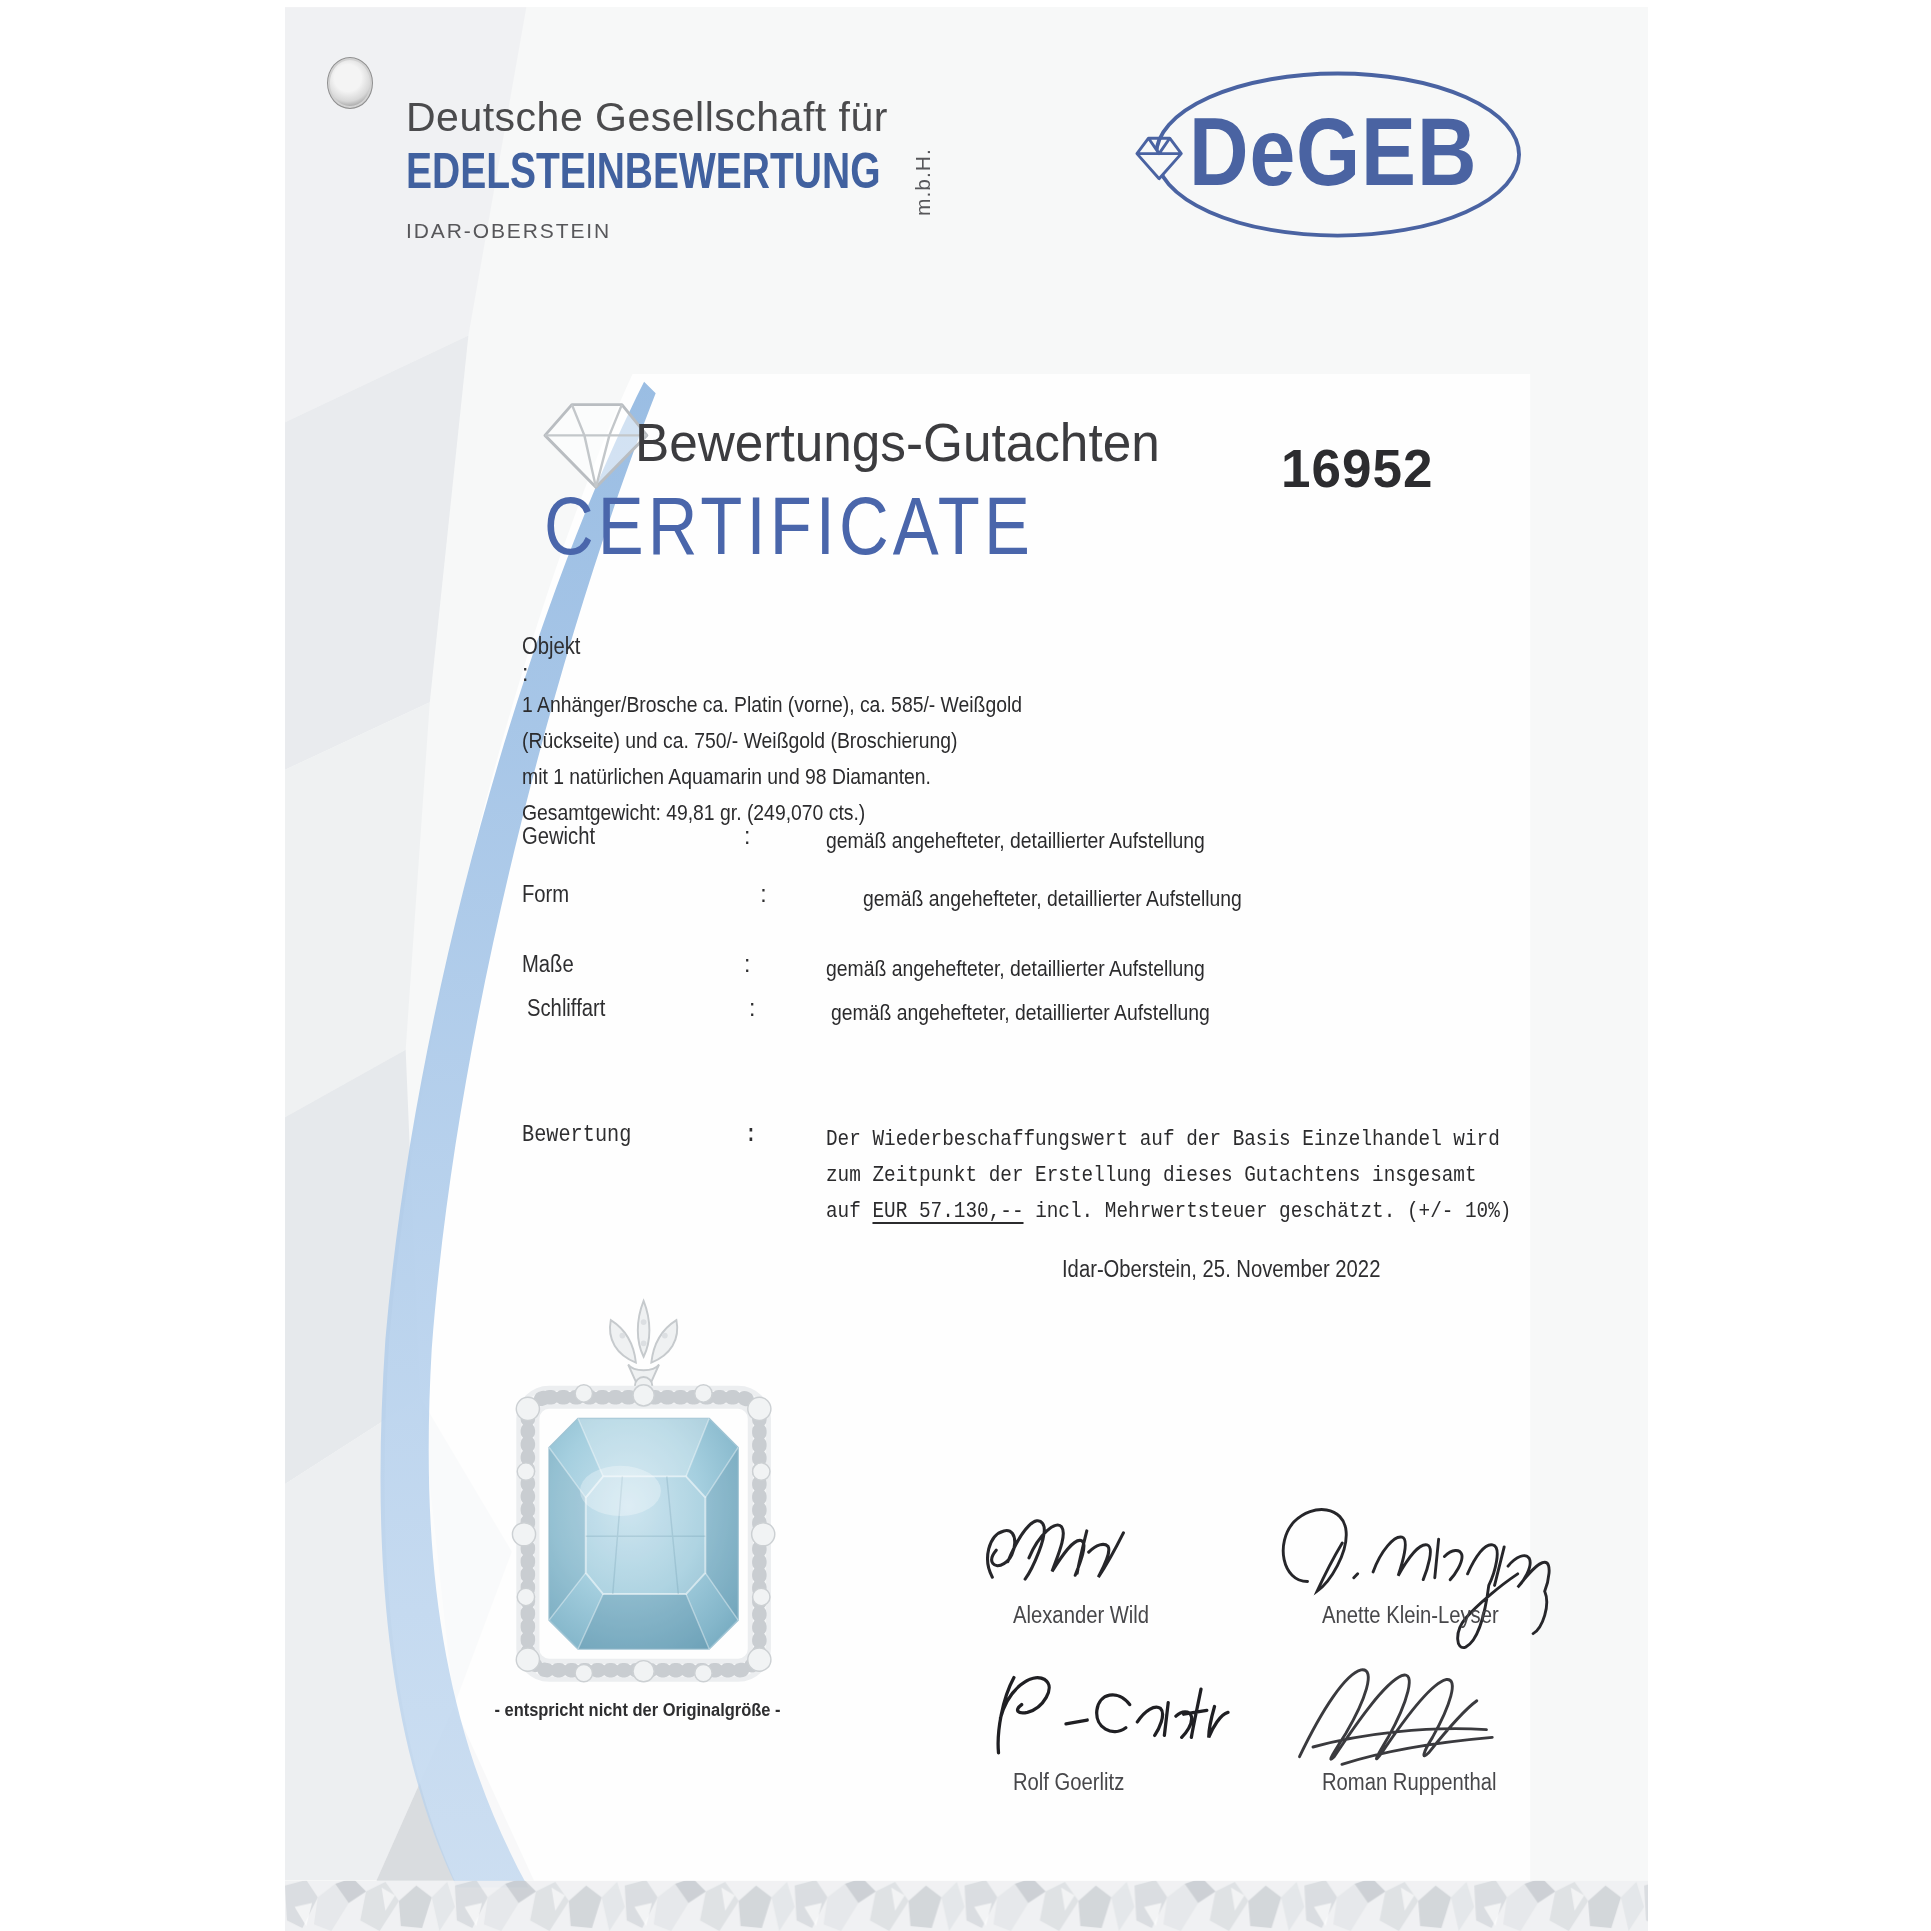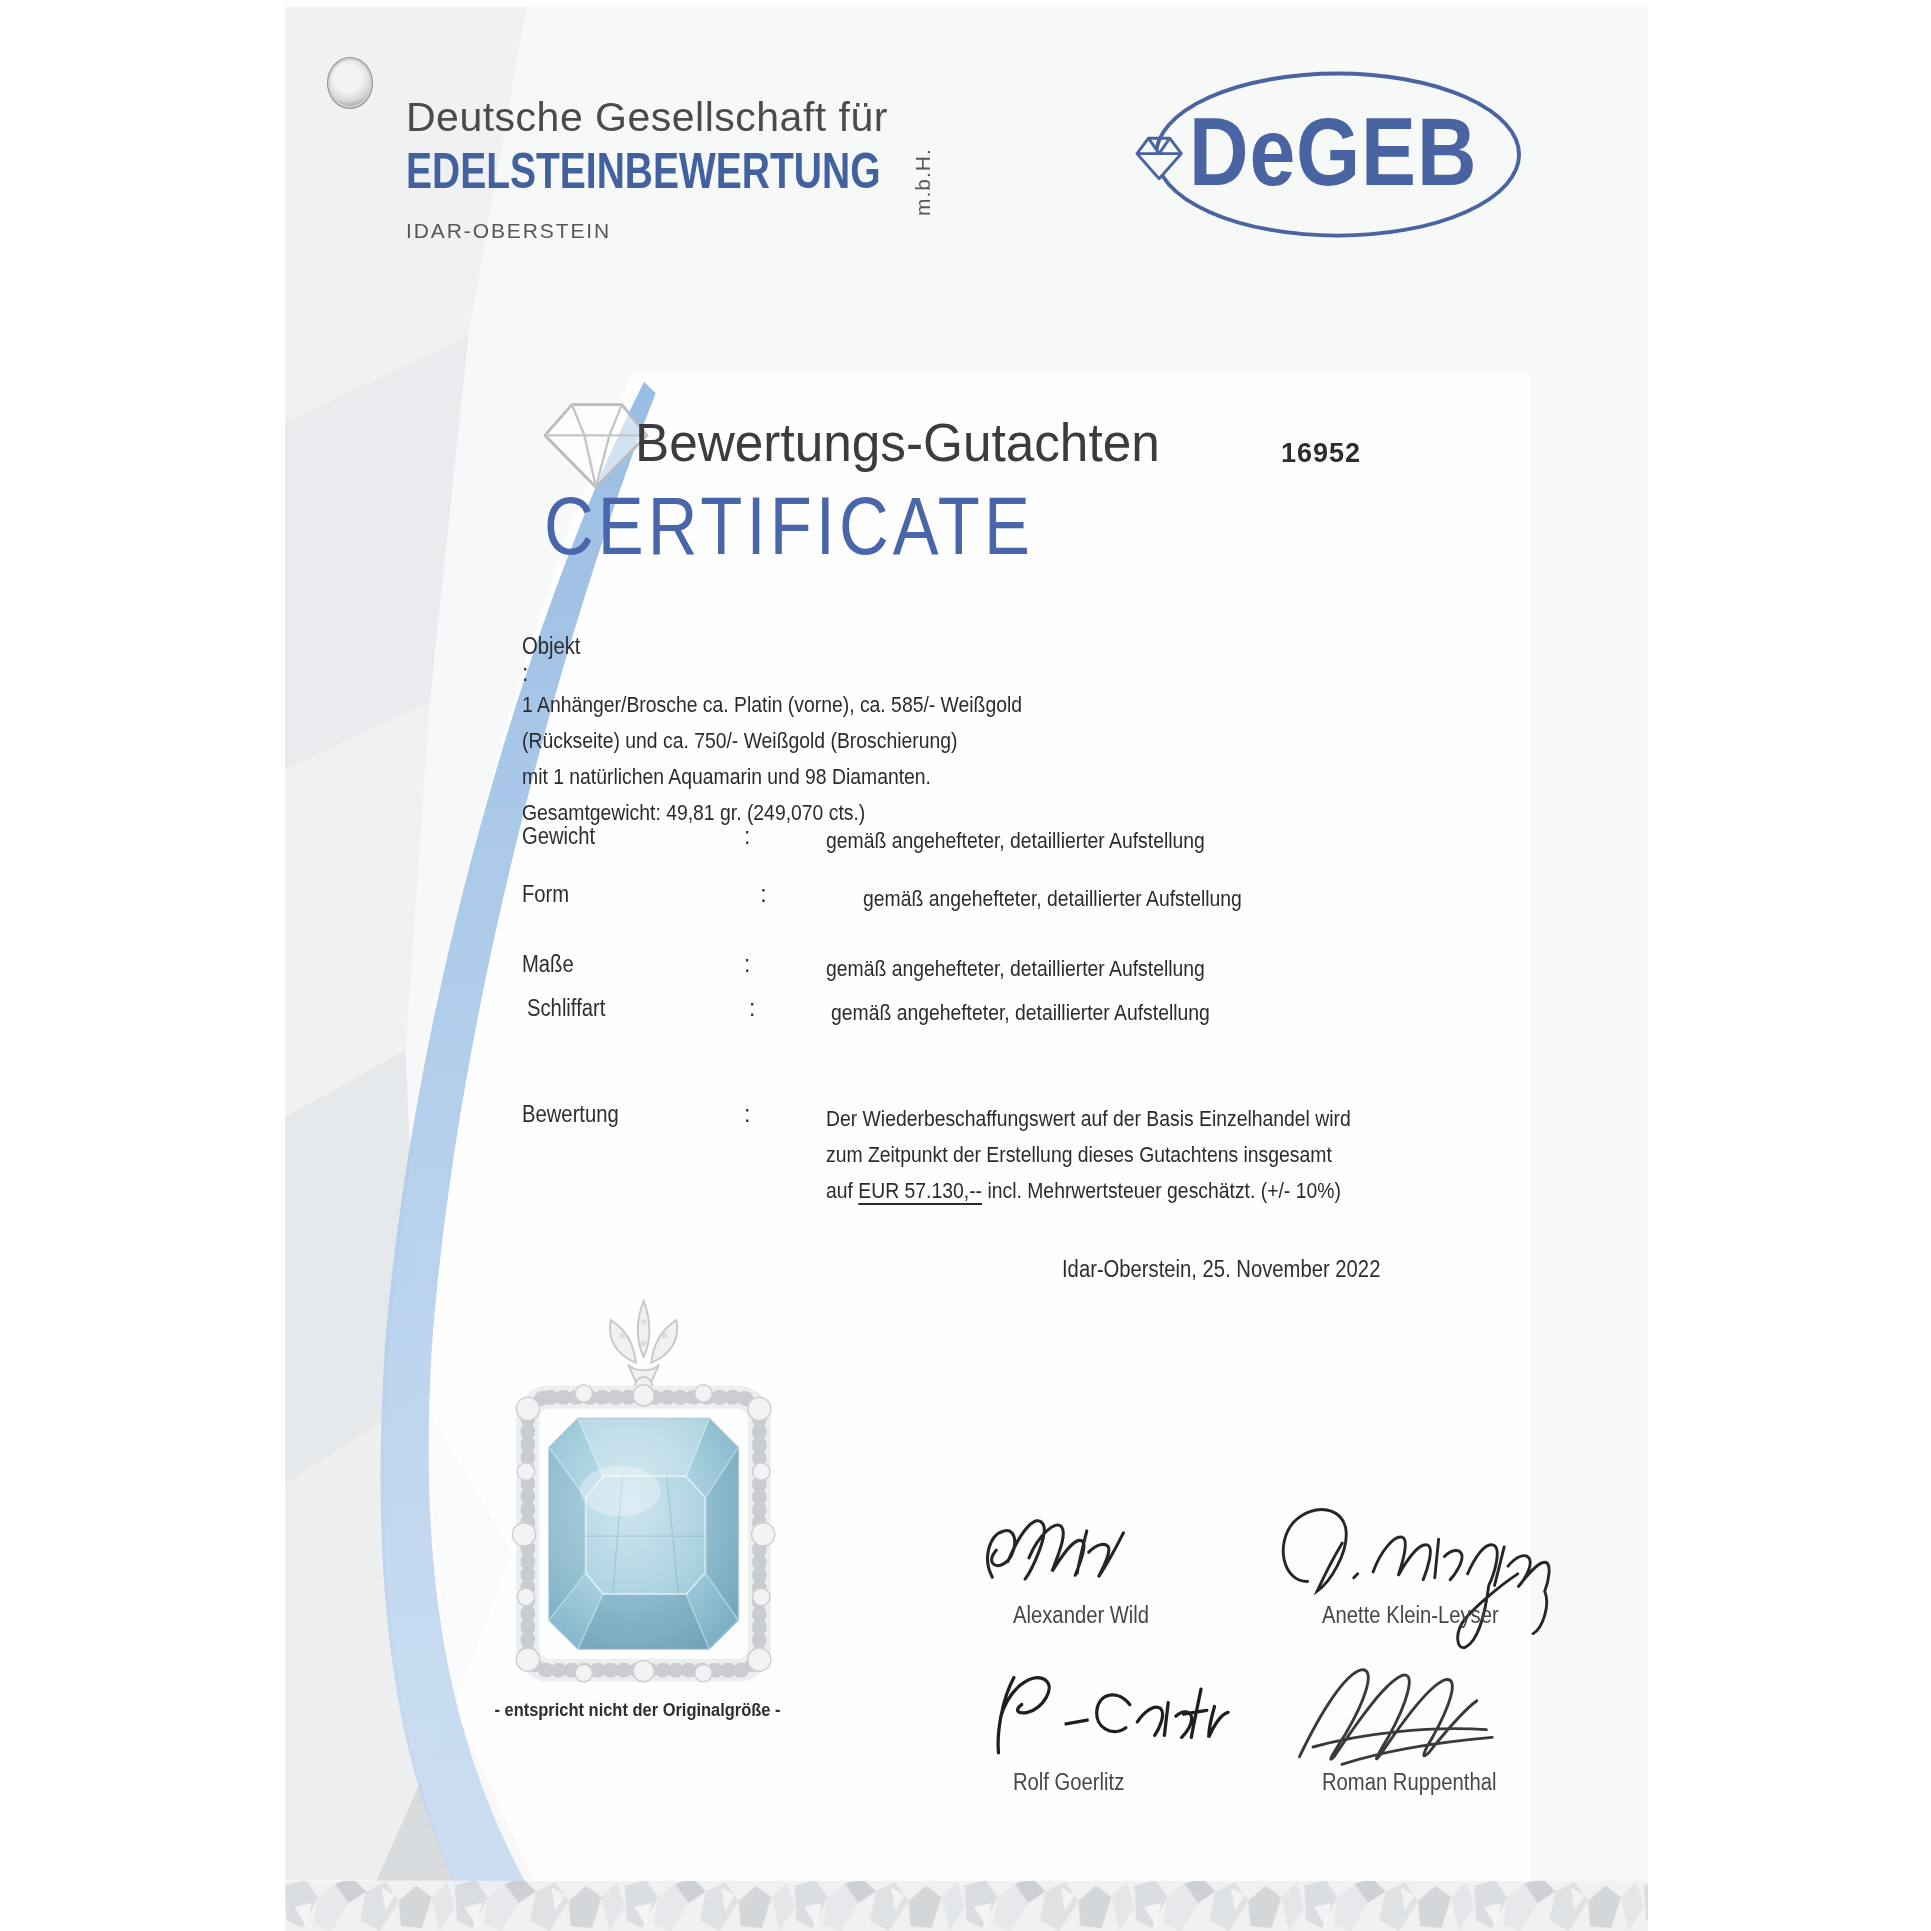--- a/index.html
+++ b/index.html
@@ -21,27 +21,27 @@
   .org3{left:121px;top:212px;font-size:21px;color:#57575a;letter-spacing:1.9px;}
   .mbh{left:626px;top:209px;font-size:21px;color:#57575a;transform:rotate(-90deg);transform-origin:0 0;letter-spacing:1px;}
 
   
   .logo{left:848px;top:54px;width:417px;height:193px;}
   .logo-text{position:absolute;left:56px;top:35px;width:328px;text-align:center;
              font-size:97px;font-weight:600;color:#4a63a2;transform:scaleX(0.85);transform-origin:left top;letter-spacing:1px;}
 
   
   .title-sub{left:350px;top:404px;font-size:54px;color:#3c3c3f;transform:scaleX(0.95);transform-origin:left top;white-space:nowrap;}
-  .title-num{left:996px;top:431px;font-size:27px;font-weight:700;color:#2c2c2f;letter-spacing:1px;}
+  .title-num{left:996px;top:431px;font-size:53px;font-weight:700;color:#2c2c2f;letter-spacing:1px;}
   .title-main{left:259px;top:473px;font-size:81px;color:#4a66ab;letter-spacing:4.8px;transform:scaleX(0.85);transform-origin:left top;white-space:nowrap;}
 
   
   .fields{left:237px;top:626px;width:1106px;height:599px;}
   .frow{position:absolute;left:0;width:1106px;display:flex;align-items:flex-start;}
-  .r1{top:0;flex-direction:column;} .r2{top:190px;} .r3{top:248px;gap:24px;} .r4{top:318px;} .r5{top:362px;justify-content:center;} .r6{top:468px;}
+  .r1{top:0;flex-direction:column;} .r2{top:190px;} .r3{top:248px;gap:24px;} .r4{top:318px;} .r5{top:362px;justify-content:center;} .r6{top:489px;font-family:Liberation Mono, monospace;}
   .f-label{width:222px;font-size:23px;color:#2e2e30;}
   .f-colon{width:82px;font-size:23px;color:#2e2e30;}
   .f-value{width:792px;font-size:22px;line-height:36px;color:#2b2b2d;}
   .uline{text-decoration:underline;text-underline-offset:4.8px;}
 
   .dateline{left:777px;top:1249px;font-size:23px;color:#2e2e30;}
 
   
   .pendant{left:212px;top:1286px;width:299px;height:415px;}
   .caption{left:145px;top:1692px;width:415px;text-align:center;font-size:18.3px;font-weight:600;color:#2e2e30;

